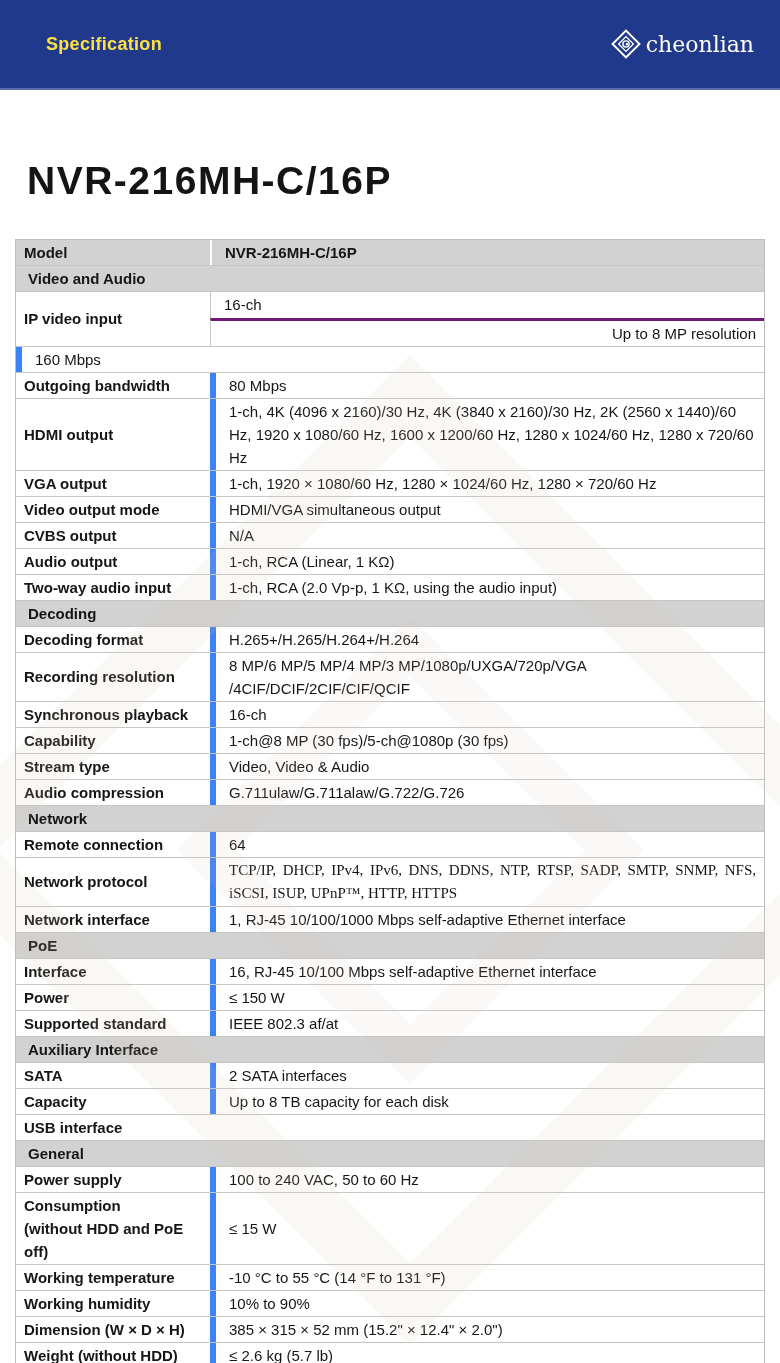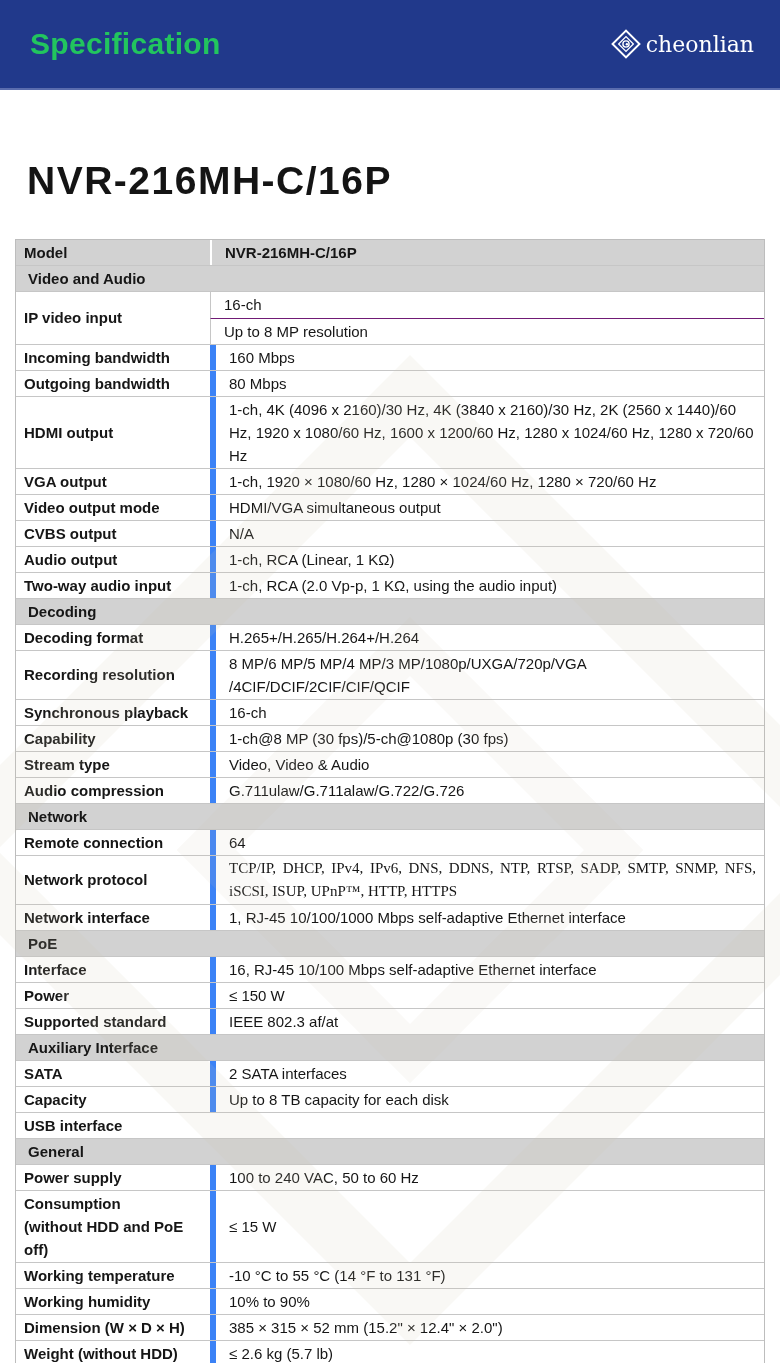--- a/index.html
+++ b/index.html
@@ -14,21 +14,21 @@
   
   .banner {
     height:90px;
     background:#21398b;
     border-bottom:2px solid #5a6cae;
     display:flex; align-items:center; justify-content:space-between;
     padding:0 26px 0 30px;
     box-sizing:border-box;
   }
   .banner-title {
-    color:#22c55e; font-size:30px; font-weight:700; letter-spacing:0.3px;
+    color:#fde047; font-size:18px; font-weight:700; letter-spacing:0.3px;margin-left:16px;
   }
   .brand { display:flex; align-items:center; gap:4px; }
   .brand-name {
     color:#fff;
     font-family:"DejaVu Serif", serif;
     font-size:22px; font-weight:400;
   }
   
   .product-title {
     margin:71px 0 0 27px;
@@ -97,21 +97,21 @@
     box-sizing:border-box;
   }
   .value-stack { flex:1; display:flex; flex-direction:column; }
   .value-stack .sub {
     border-left:1px solid #c6c6c6;
     min-height:26px;
     padding:1px 8px 1px 13px;
     display:flex; align-items:center;
     box-sizing:border-box;
   }
-  .value-stack .sub + .sub { border-top:1px solid #701a75; }
+  .value-stack .sub + .sub { border-top:3px solid #701a75;text-align:right; }
   .value-stack .sub > span { width:100%; line-height:23px; }
 </style>
 </head>
 <body>
 
 <div class="banner">
   <div class="banner-title">Specification</div>
   <div class="brand">
     <span style="display:inline-flex;">
       <svg width="32" height="32" viewBox="0 0 32 32" aria-hidden="true">
@@ -142,21 +142,20 @@
       <div class="value-stack">
         <div class="sub">
           <span>16-ch</span>
         </div>
         <div class="sub">
           <span>Up to 8 MP resolution</span>
         </div>
       </div>
     </div>
     <div class="t-row">
-      <div class="cell-label">Incoming bandwidth</div>
       <div class="cell-value">
         <span>160 Mbps</span>
       </div>
     </div>
     <div class="t-row">
       <div class="cell-label">Outgoing bandwidth</div>
       <div class="cell-value">
         <span>80 Mbps</span>
       </div>
     </div>

